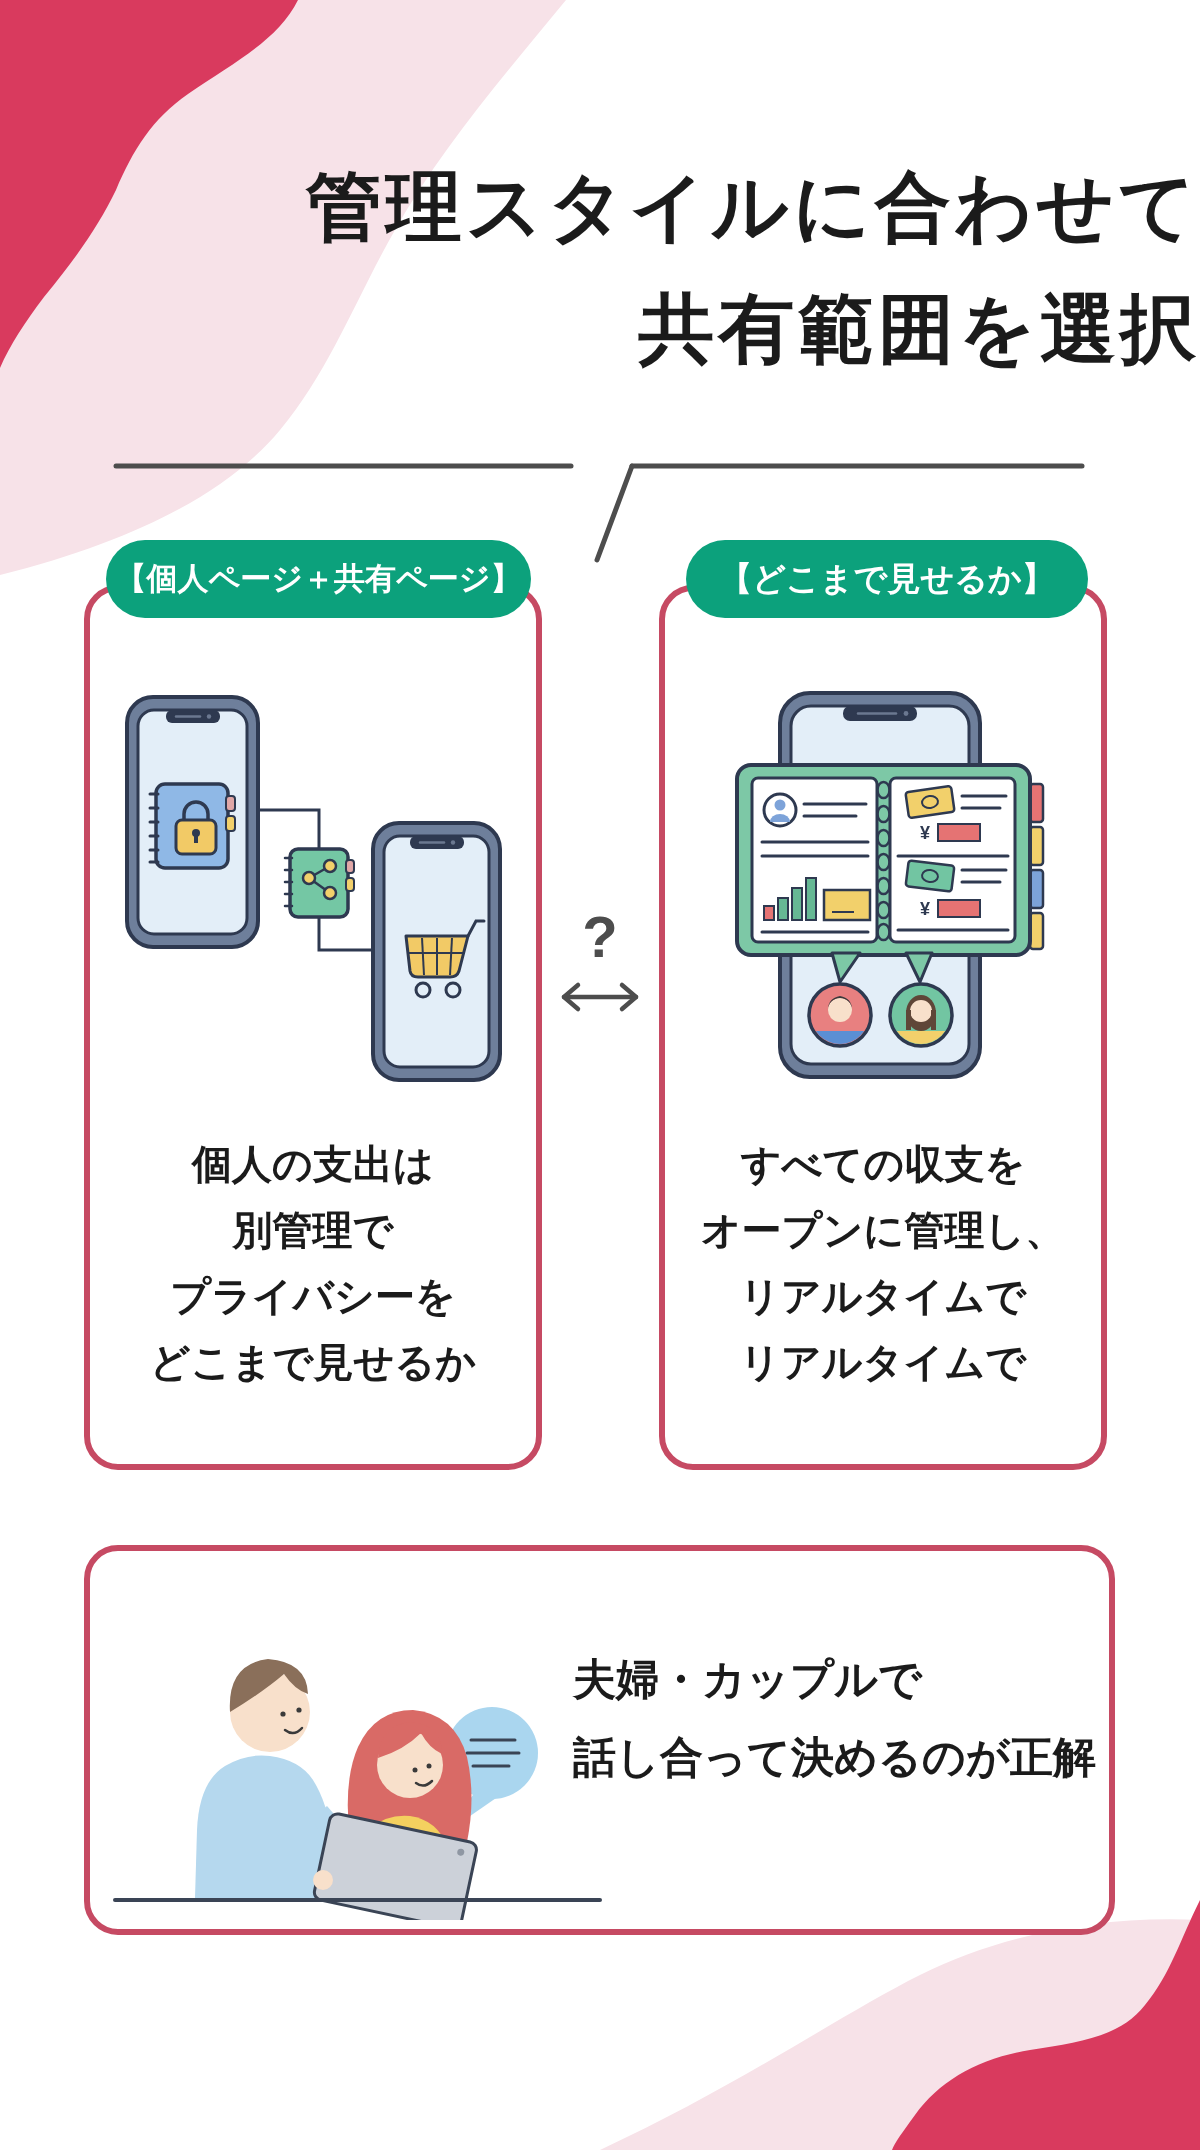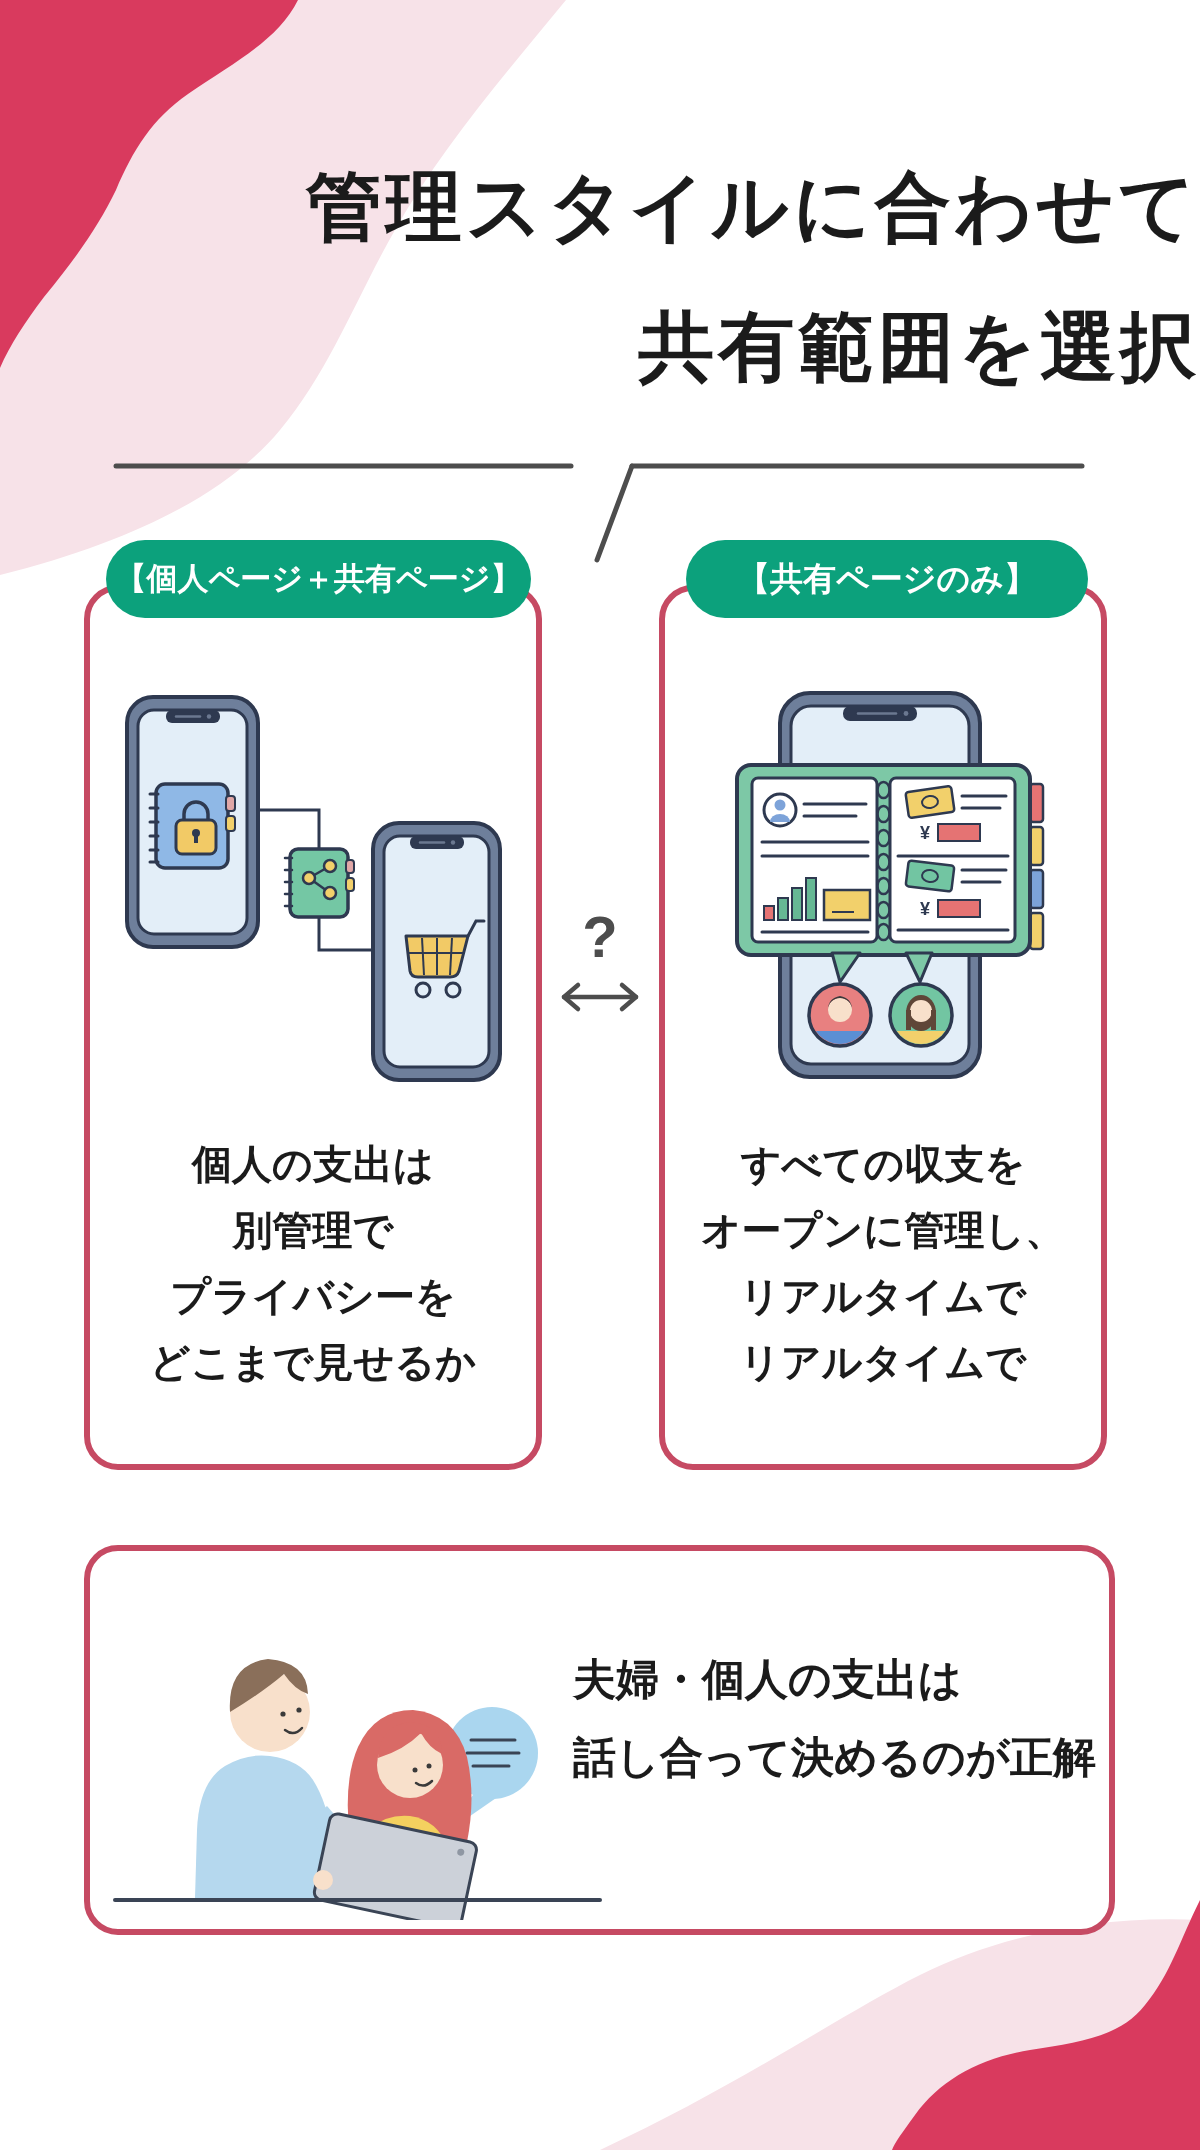--- a/index.html
+++ b/index.html
@@ -4,21 +4,21 @@
 <style>
   html,body{margin:0;padding:0;background:#fff;}
   .canvas{
     position:relative;width:1200px;height:2150px;overflow:hidden;background:#ffffff;
     font-family:"Liberation Sans","DejaVu Sans",sans-serif;color:#1d1d1d;
   }
   .deco{position:absolute;z-index:0;pointer-events:none;}
   .title{position:absolute;left:0;width:1200px;text-align:right;z-index:2;
     font-weight:900;color:#1b1b1b;letter-spacing:4px;}
   .title-l1{top:166px;font-size:76px;line-height:82px;}
-  .title-l2{top:288px;font-size:76px;line-height:82px;margin-top:18px;}
+  .title-l2{top:288px;font-size:76px;line-height:82px;}
   .divider{position:absolute;left:0;top:440px;z-index:2;}
   .card{position:absolute;background:#ffffff;border:6px solid #c64a63;border-radius:34px;
     box-sizing:border-box;z-index:1;}
   .card-left{left:84px;top:585px;width:458px;height:885px;}
   .card-right{left:659px;top:585px;width:448px;height:885px;}
   .badge{position:absolute;z-index:3;background:#0ca17c;border-radius:44px;color:#ffffff;
     font-weight:700;display:flex;align-items:center;justify-content:center;
     box-sizing:border-box;}
   .badge-left{left:106px;top:540px;width:425px;height:78px;font-size:31px;}
   .badge-right{left:686px;top:540px;width:402px;height:78px;font-size:33px;}
@@ -57,21 +57,21 @@
     <line x1="632" y1="26" x2="597" y2="120" stroke="#4d4d4d" stroke-width="5" stroke-linecap="round"></line>
   </svg>
 
   <div class="card card-left"></div>
   <div class="card card-right"></div>
 
   <div class="badge badge-left">
     <span>【個人ページ＋共有ページ】</span>
   </div>
   <div class="badge badge-right">
-    <span>【共有ページのみ】</span>
+    <span>【どこまで見せるか】</span>
   </div>
 
   <svg class="illu" style="left:100px;top:680px" width="420" height="420" viewBox="0 0 420 420">
 
     <polyline points="158,130 219,130 219,270 273,270" fill="none" stroke="#2e3950" stroke-width="3"></polyline>
 
     <g>
       <rect x="27" y="17" width="131" height="250" rx="26" fill="#6e7f9b" stroke="#2e3950" stroke-width="4"></rect>
       <rect x="38" y="30" width="109" height="224" rx="16" fill="#e3eef8" stroke="#2e3950" stroke-width="3"></rect>
       <rect x="66" y="30" width="54" height="13" rx="6" fill="#2e3950"></rect>
@@ -295,17 +295,17 @@
     <g transform="translate(300,293) rotate(12)">
       <rect x="-75" y="-46" width="150" height="88" rx="8" fill="#ccd1d9" stroke="#3a4455" stroke-width="3"></rect>
       <circle cx="60" cy="-34" r="3.5" fill="#8f97a3"></circle>
     </g>
     <circle cx="228" cy="300" r="10" fill="#f8e0cb"></circle>
 
     <line x1="20" y1="320" x2="505" y2="320" stroke="#3a4455" stroke-width="4" stroke-linecap="round"></line>
   </svg>
 
   <div class="advice-text">
-    <div>夫婦・個人の支出は</div>
+    <div>夫婦・カップルで</div>
     <div>話し合って決めるのが正解</div>
   </div>
 
 </div>
 
 </body></html>

